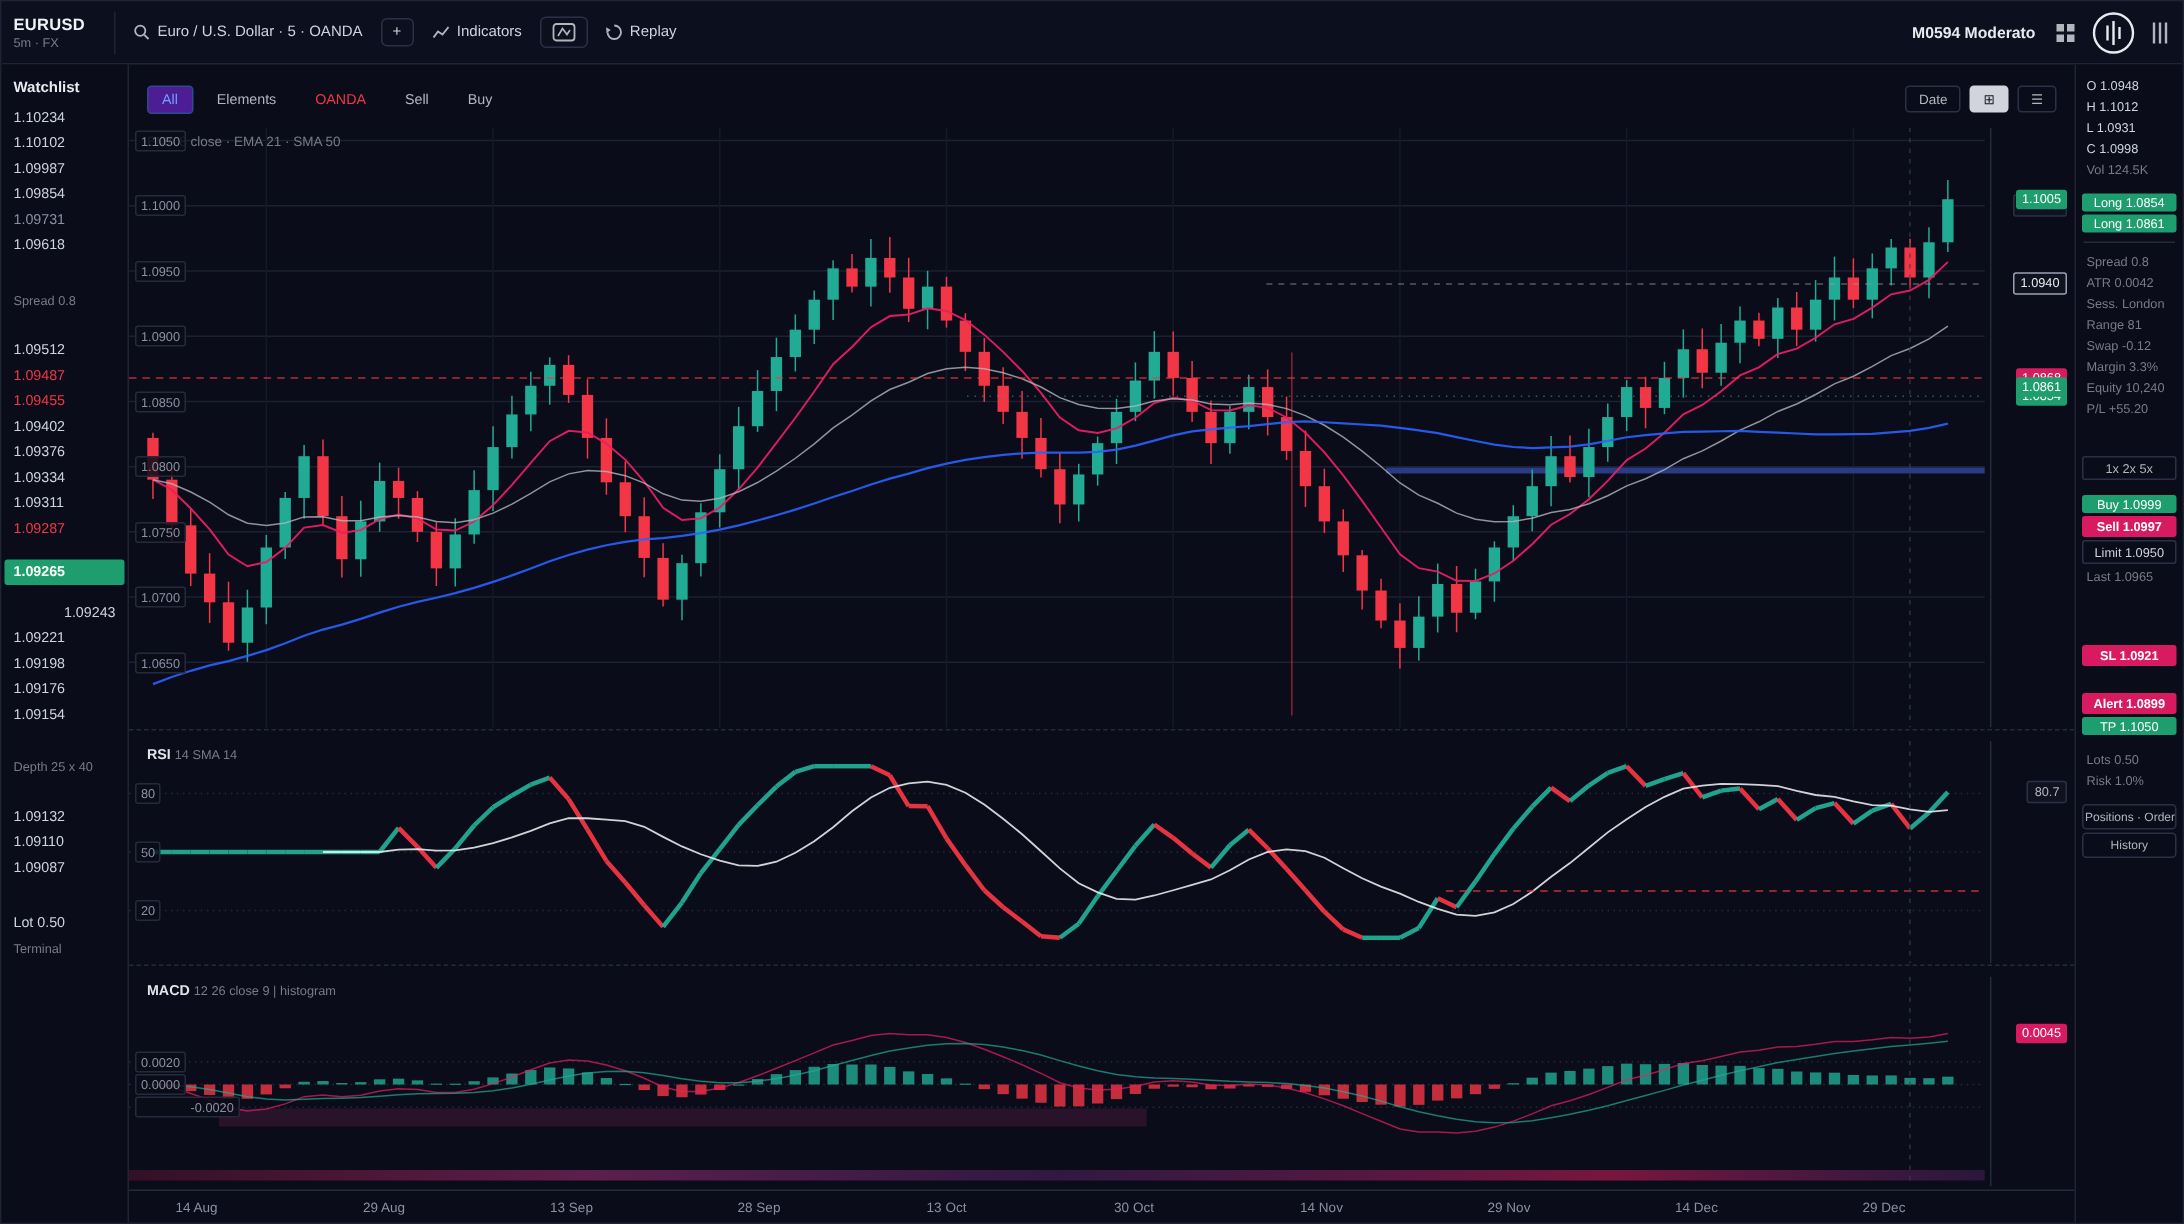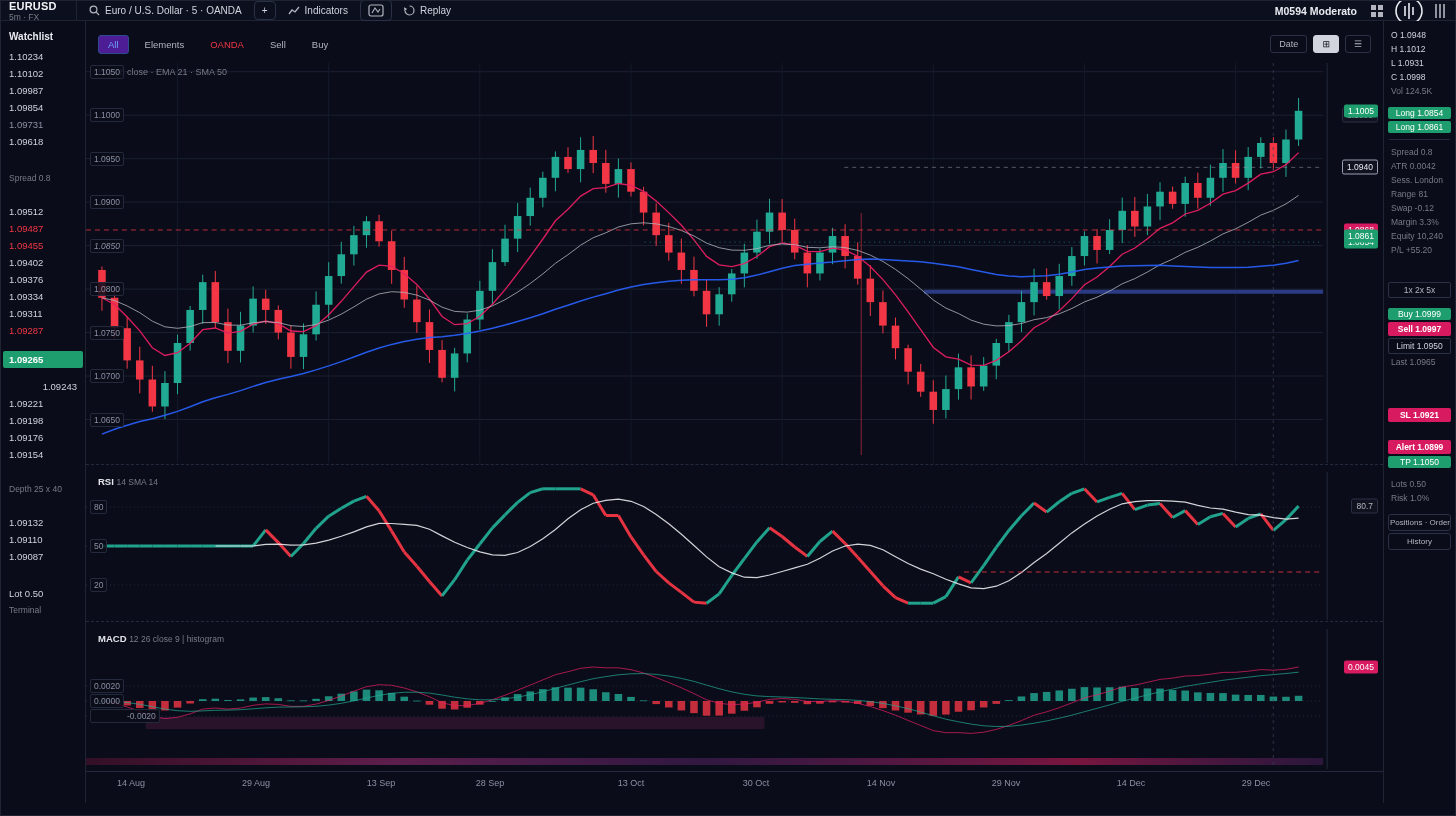--- a/index.html
+++ b/index.html
@@ -1,21 +1,21 @@
 <!DOCTYPE html>
 <html><head>
 <meta charset="utf-8">
 <style>
   *{box-sizing:border-box;margin:0;padding:0}
   html,body{background:#05070d}
   body{font-family:"Liberation Sans",sans-serif;color:#d1d4dc}
   .app{position:relative;width:1456px;height:816px;background:#0a0d19;overflow:hidden;border:1px solid #1f2435}
 
   
-  .topbar{height:20px;display:flex;align-items:center;gap:4px;background:#0c101e;border-bottom:1px solid #1f2435;padding-right:6px}
+  .topbar{height:42px;display:flex;align-items:center;gap:4px;background:#0c101e;border-bottom:1px solid #1f2435;padding-right:6px}
   .sym-block{width:76px;padding:3px 8px;border-right:1px solid #1f2435;cursor:pointer}
   .sym{font-size:11px;font-weight:bold;color:#f0f2f6;letter-spacing:.2px}
   .sym-sub{font-size:8.5px;color:#787b86}
   .tb-btn{display:flex;align-items:center;gap:5px;background:none;border:none;color:#cfd3dd;font-size:10px;padding:4px 8px;border-radius:3px;cursor:pointer;font-family:inherit;white-space:nowrap}
   .tb-box{border:1px solid #2a3146;border-radius:4px;padding:3px 7px}
   .spacer{flex:1}
   .account{font-size:10.5px;font-weight:bold;color:#e8eaf0;margin-right:6px;white-space:nowrap}
   .icon-btn{background:none;border:none;padding:3px;cursor:pointer;color:#b2b5be;display:flex;align-items:center}
   svg.ic{display:block}
 
@@ -404,21 +404,21 @@
             <line x1="560" y1="179.13043478261002" x2="1240" y2="179.13043478261002" stroke="#22ab94" stroke-width="1" stroke-dasharray="1 4" opacity="0.6"></line>
             <line x1="777" y1="150" x2="777" y2="392" stroke="#f23645" stroke-width="1" opacity="0.55"></line>
             <line x1="1244" y1="0" x2="1244" y2="400" stroke="#242a3d" stroke-width="1"></line>
             <line x1="1190" y1="0" x2="1190" y2="400" stroke="#3a4258" stroke-width="1" stroke-dasharray="3 4" opacity="0.7"></line>
           </svg>
         <div class="legend">EMA 8 close · EMA 21 · SMA 50</div>
       <div class="axlab" style="top: 8.69565px;">1.1050</div>
           <div class="axlab" style="top: 52.1739px;">1.1000</div>
           <div class="axlab" style="top: 95.6522px;">1.0950</div>
           <div class="axlab" style="top: 139.13px;">1.0900</div>
-          <div class="axlab" style="top: 182.609px; font-style: italic;">1.0850</div>
+          <div class="axlab" style="top: 182.609px;">1.0850</div>
           <div class="axlab" style="top: 226.087px;">1.0800</div>
           <div class="axlab" style="top: 269.565px;">1.0750</div>
           <div class="axlab" style="top: 313.043px;">1.0700</div>
           <div class="axlab" style="top: 356.522px;">1.0650</div>
           <div class="tag tag-plain" style="top: 52.1739px;">1.1000</div>
           <div class="tag tag-boxed" style="top: 104.348px;">1.0940</div>
           <div class="tag tag-green" style="top: 47.8261px;">1.1005</div>
           <div class="tag tag-pink" style="top: 166.957px;">1.0868</div>
           <div class="tag tag-greenline" style="top: 179.13px;">1.0854</div>
           <div class="tag tag-greenline" style="top: 173.043px;">1.0861</div>
@@ -661,21 +661,21 @@
       <div class="axlab" style="top: 56.8794px;">0.0020</div>
           <div class="axlab" style="top: 72px;">0.0000</div>
           <div class="axlab" style="top: 87.1206px; padding-left: 36px;">-0.0020</div>
           <div class="tag tag-pink" style="top: 38px;">0.0045</div>
         </div>
 
       <div class="time-axis" id="time-axis">
           <span style="left: 45px;">14 Aug</span>
           <span style="left: 170px;">29 Aug</span>
           <span style="left: 295px;">13 Sep</span>
-          <span style="left: 404px; text-align: right;">28 Sep</span>
+          <span style="left: 420px; text-align: right;">28 Sep</span>
           <span style="left: 545px;">13 Oct</span>
           <span style="left: 670px;">30 Oct</span>
           <span style="left: 795px;">14 Nov</span>
           <span style="left: 920px;">29 Nov</span>
           <span style="left: 1045px;">14 Dec</span>
           <span style="left: 1170px;">29 Dec</span>
         </div>
     </section>
 
     <aside class="orderpanel" id="order-panel">

